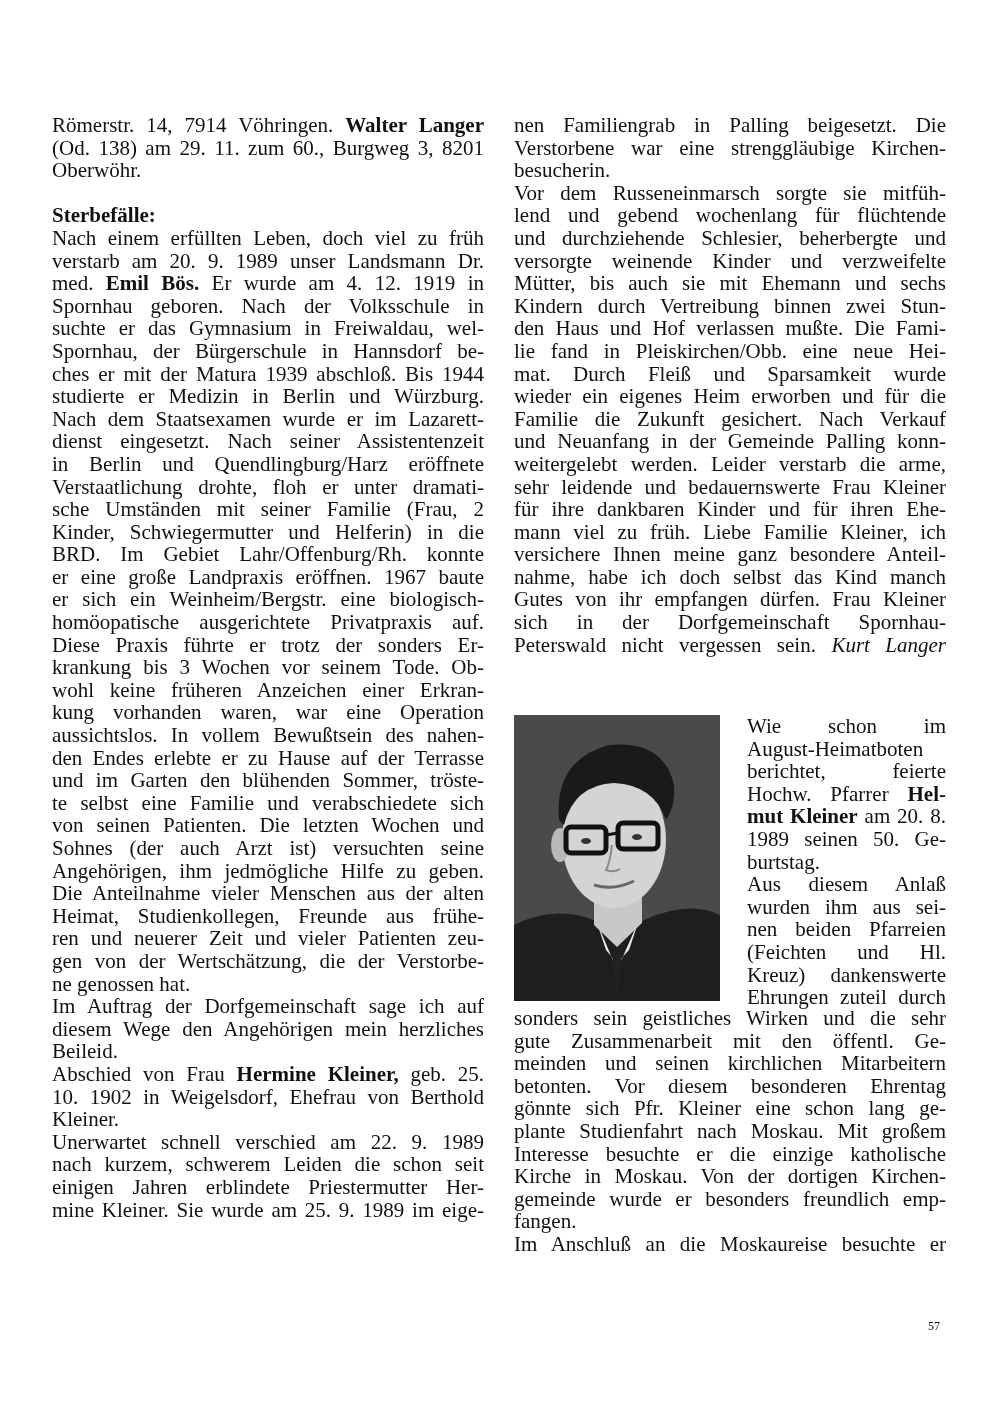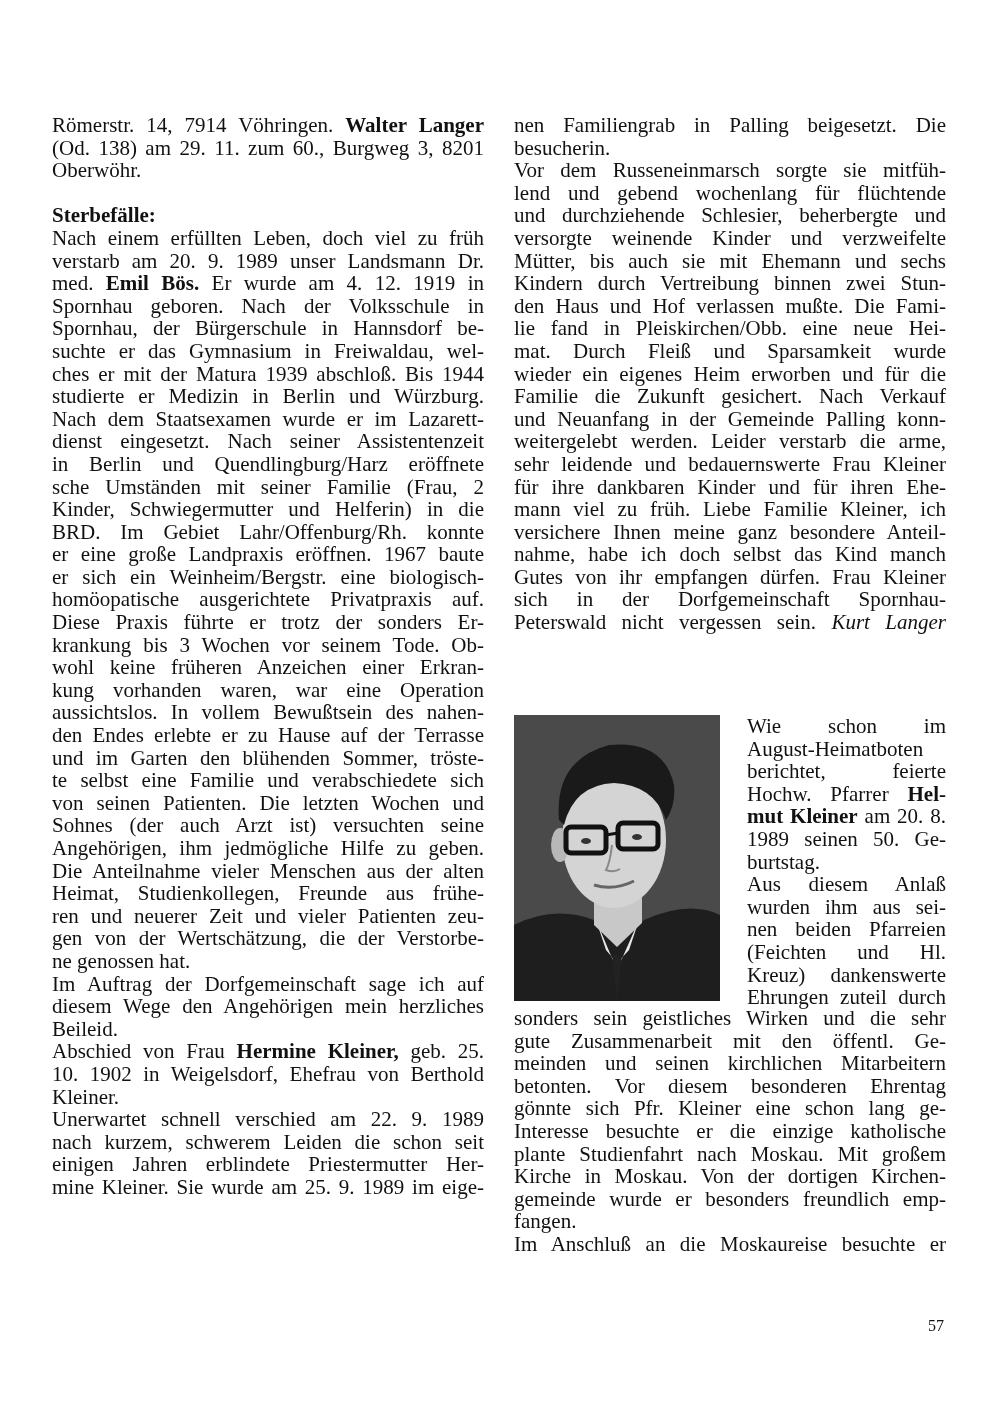--- a/index.html
+++ b/index.html
@@ -41,48 +41,49 @@
     background: radial-gradient(ellipse at 50% 45%, #d8d8d8 0%, #a8a8a8 30%, #555 60%, #2a2a2a 100%);
     overflow: hidden;
   }
   .photo-text {
     position: absolute;
     left: 233px; top: 0; width: 199px;
   }
   .page-number {
     position: absolute;
     left: 928px; top: 1315px;
-    font-size: 16px;
+    font-size: 12px;
   }
 </style>
 </head>
 <body>
 
 <div class="page">
 
   <div class="col col-left">
     <div id="intro">
         <div class="line">Römerstr. 14, 7914 Vöhringen. <b>Walter Langer</b></div>
         <div class="line">(Od. 138) am 29. 11. zum 60., Burgweg 3, 8201</div>
         <div class="line last">Oberwöhr.</div>
       </div>
     <div class="gap"></div>
     <div class="line last"><b>Sterbefälle:</b></div>
     <div id="boes">
         <div class="line">Nach einem erfüllten Leben, doch viel zu früh</div>
         <div class="line">verstarb am 20. 9. 1989 unser Landsmann Dr.</div>
         <div class="line">med. <b>Emil Bös.</b> Er wurde am 4. 12. 1919 in</div>
         <div class="line">Spornhau geboren. Nach der Volksschule in</div>
+        <div class="line">suchte er das Gymnasium in Freiwaldau, wel-</div>
         <div class="line">Spornhau, der Bürgerschule in Hannsdorf be-</div>
-        <div class="line">suchte er das Gymnasium in Freiwaldau, wel-</div>
         <div class="line">ches er mit der Matura 1939 abschloß. Bis 1944</div>
         <div class="line">studierte er Medizin in Berlin und Würzburg.</div>
         <div class="line">Nach dem Staatsexamen wurde er im Lazarett-</div>
         <div class="line">dienst eingesetzt. Nach seiner Assistentenzeit</div>
         <div class="line">in Berlin und Quendlingburg/Harz eröffnete</div>
+        <div class="line">Verstaatlichung drohte, floh er unter dramati-</div>
         <div class="line">sche Umständen mit seiner Familie (Frau, 2</div>
         <div class="line">Kinder, Schwiegermutter und Helferin) in die</div>
         <div class="line">BRD. Im Gebiet Lahr/Offenburg/Rh. konnte</div>
         <div class="line">er eine große Landpraxis eröffnen. 1967 baute</div>
         <div class="line">er sich ein Weinheim/Bergstr. eine biologisch-</div>
         <div class="line">homöopatische ausgerichtete Privatpraxis auf.</div>
         <div class="line">Diese Praxis führte er trotz der sonders Er-</div>
         <div class="line">krankung bis 3 Wochen vor seinem Tode. Ob-</div>
         <div class="line">wohl keine früheren Anzeichen einer Erkran-</div>
         <div class="line">kung vorhanden waren, war eine Operation</div>
@@ -113,20 +114,21 @@
         <div class="line">Unerwartet schnell verschied am 22. 9. 1989</div>
         <div class="line">nach kurzem, schwerem Leiden die schon seit</div>
         <div class="line">einigen Jahren erblindete Priestermutter Her-</div>
         <div class="line">mine Kleiner. Sie wurde am 25. 9. 1989 im eige-</div>
       </div>
   </div>
 
   <div class="col col-right">
     <div id="burial">
         <div class="line">nen Familiengrab in Palling beigesetzt. Die</div>
+        <div class="line">Verstorbene war eine strenggläubige Kirchen-</div>
         <div class="line last">besucherin.</div>
       </div>
     <div id="history">
         <div class="line">Vor dem Russeneinmarsch sorgte sie mitfüh-</div>
         <div class="line">lend und gebend wochenlang für flüchtende</div>
         <div class="line">und durchziehende Schlesier, beherbergte und</div>
         <div class="line">versorgte weinende Kinder und verzweifelte</div>
         <div class="line">Mütter, bis auch sie mit Ehemann und sechs</div>
         <div class="line">Kindern durch Vertreibung binnen zwei Stun-</div>
         <div class="line">den Haus und Hof verlassen mußte. Die Fami-</div>
@@ -199,22 +201,22 @@
       </div>
   </div>
 
   <div class="col col-right" style="top: 1007px;">
     <div id="bday">
         <div class="line">sonders sein geistliches Wirken und die sehr</div>
         <div class="line">gute Zusammenarbeit mit den öffentl. Ge-</div>
         <div class="line">meinden und seinen kirchlichen Mitarbeitern</div>
         <div class="line">betonten. Vor diesem besonderen Ehrentag</div>
         <div class="line">gönnte sich Pfr. Kleiner eine schon lang ge-</div>
+        <div class="line">plante Studienfahrt nach Moskau. Mit großem</div>
         <div class="line">Interesse besuchte er die einzige katholische</div>
-        <div class="line">plante Studienfahrt nach Moskau. Mit großem</div>
         <div class="line">Kirche in Moskau. Von der dortigen Kirchen-</div>
         <div class="line">gemeinde wurde er besonders freundlich emp-</div>
         <div class="line last">fangen.</div>
       </div>
     <div class="line">Im Anschluß an die Moskaureise besuchte er</div>
   </div>
 
   <div class="page-number">57</div>
 </div>
 

